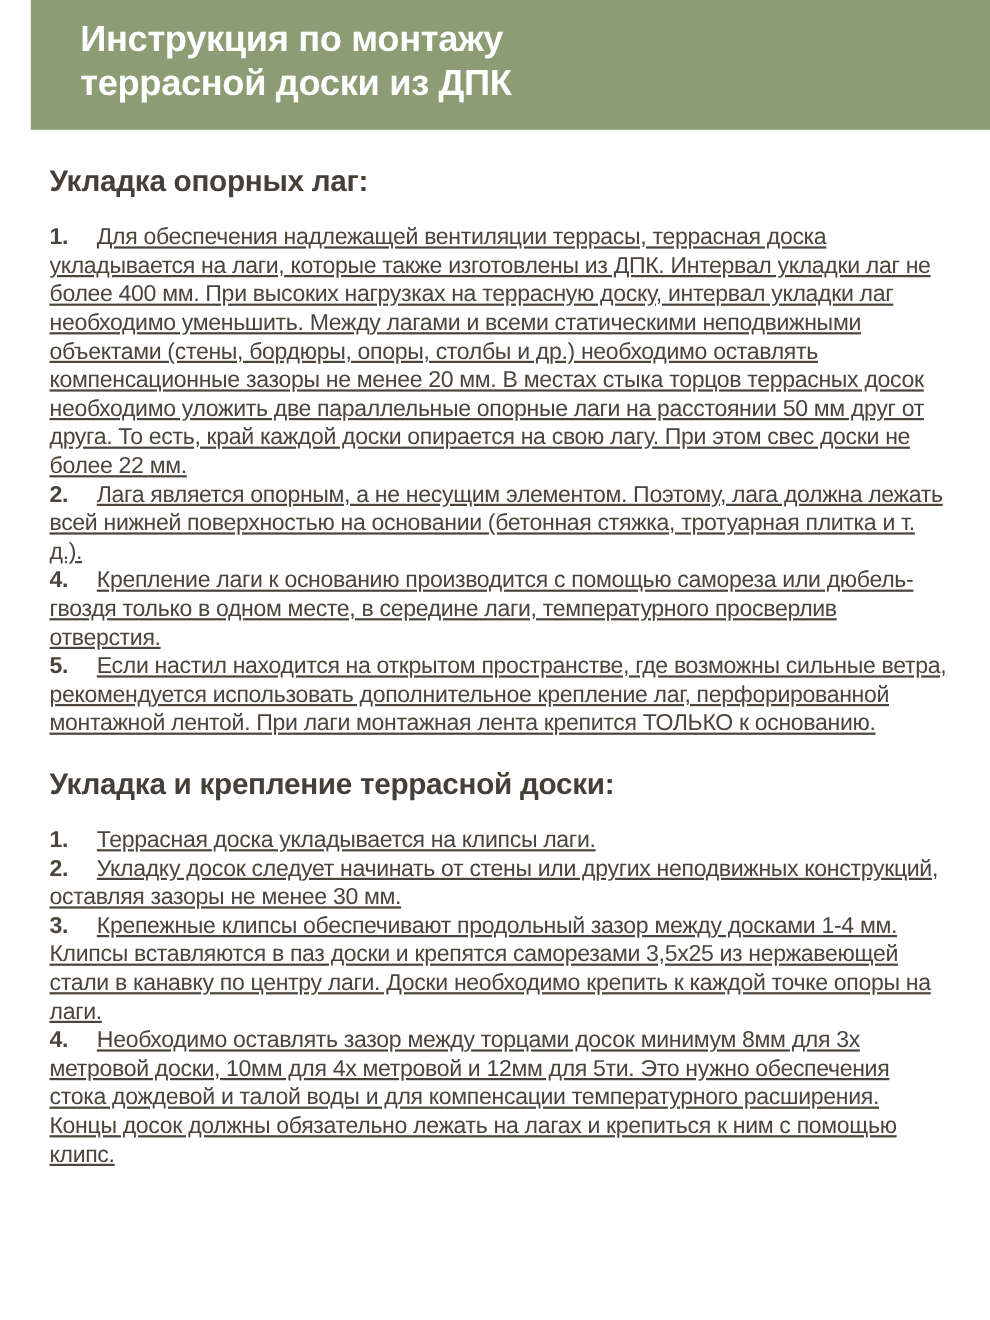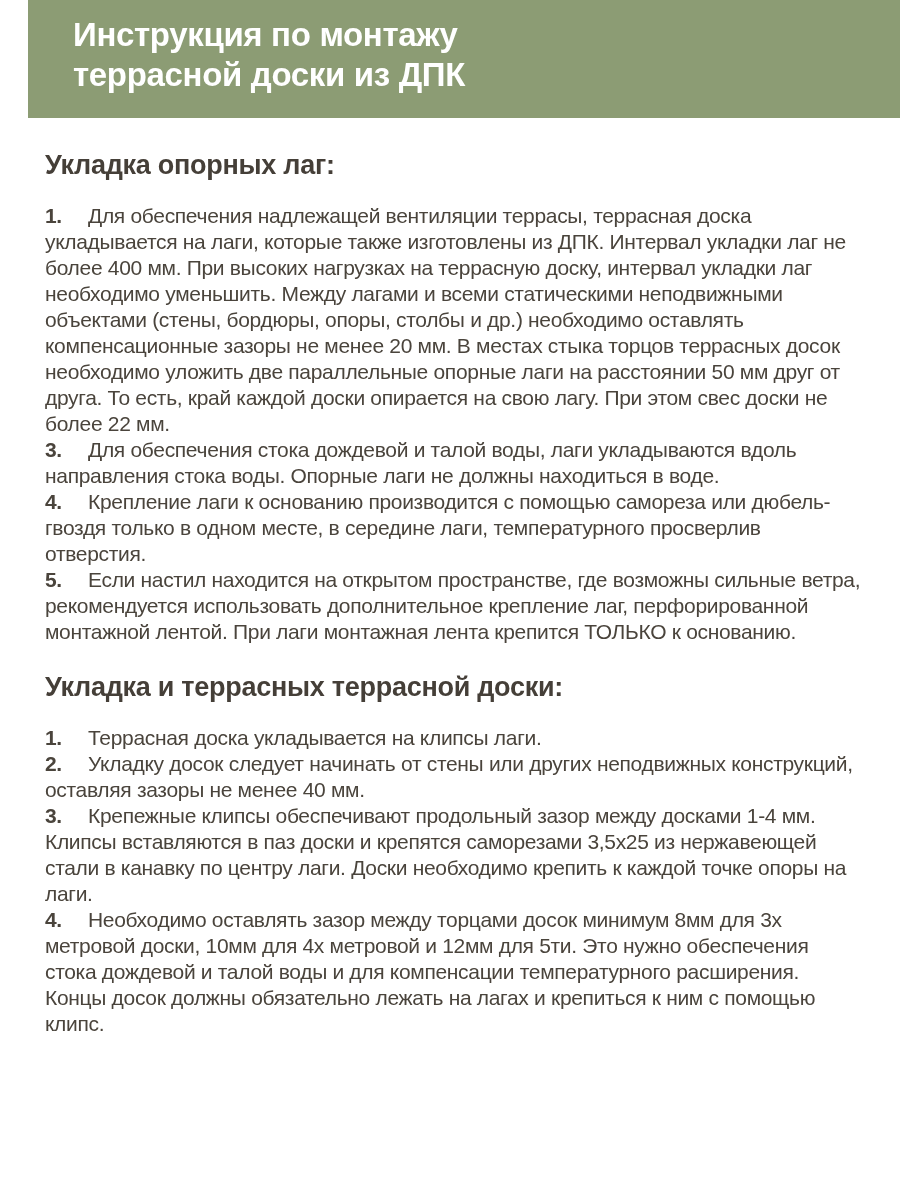--- a/index.html
+++ b/index.html
@@ -44,20 +44,21 @@
   }
   .section-heading.first {
     margin-top: 31px;
   }
   .item {
     margin: 0;
     font-size: 21px;
     line-height: 26px;
     letter-spacing: -0.015em;
     color: #4A443C;
+    text-decoration: underline;
   }
   .item .num {
     display: inline-block;
     min-width: 43px;
     font-weight: bold;
   }
 </style>
 </head>
 <body>
 
@@ -66,26 +67,26 @@
   <div class="header">
     <h1 class="title">Инструкция по монтажу
 террасной доски из ДПК</h1>
   </div>
 
   <div class="content">
 
     <h2 class="section-heading first">Укладка опорных лаг:</h2>
 
     <p class="item"><span class="num">1.</span><span>Для обеспечения надлежащей вентиляции террасы, террасная доска укладывается на лаги, которые также изготовлены из ДПК. Интервал укладки лаг не более 400 мм. При высоких нагрузках на террасную доску, интервал укладки лаг необходимо уменьшить. Между лагами и всеми статическими неподвижными объектами (стены, бордюры, опоры, столбы и др.) необходимо оставлять компенсационные зазоры не менее 20 мм. В местах стыка торцов террасных досок необходимо уложить две параллельные опорные лаги на расстоянии 50 мм друг от друга. То есть, край каждой доски опирается на свою лагу. При этом свес доски не более 22 мм.</span></p>
-    <p class="item"><span class="num">3.</span><span>Для обеспечения стока дождевой и талой воды, лаги укладываются вдоль направления стока воды. Опорные лаги не должны находиться в воде.</span></p>
+    <p class="item"><span class="num">2.</span><span>Лага является опорным, а не несущим элементом. Поэтому, лага должна лежать всей нижней поверхностью на основании (бетонная стяжка, тротуарная плитка и т. д.).</span></p>
     <p class="item"><span class="num">4.</span><span>Крепление лаги к основанию производится с помощью самореза или дюбель-гвоздя только в одном месте, в середине лаги, температурного просверлив отверстия.</span></p>
     <p class="item"><span class="num">5.</span><span>Если настил находится на открытом пространстве, где возможны сильные ветра, рекомендуется использовать дополнительное крепление лаг, перфорированной монтажной лентой. При лаги монтажная лента крепится ТОЛЬКО к основанию.</span></p>
 
-    <h2 class="section-heading">Укладка и террасных террасной доски:</h2>
+    <h2 class="section-heading">Укладка и крепление террасной доски:</h2>
 
     <p class="item"><span class="num">1.</span><span>Террасная доска укладывается на клипсы лаги.</span></p>
-    <p class="item"><span class="num">2.</span><span>Укладку досок следует начинать от стены или других неподвижных конструкций, оставляя зазоры не менее 40 мм.</span></p>
+    <p class="item"><span class="num">2.</span><span>Укладку досок следует начинать от стены или других неподвижных конструкций, оставляя зазоры не менее 30 мм.</span></p>
     <p class="item"><span class="num">3.</span><span>Крепежные клипсы обеспечивают продольный зазор между досками 1-4 мм. Клипсы вставляются в паз доски и крепятся саморезами 3,5х25 из нержавеющей стали в канавку по центру лаги. Доски необходимо крепить к каждой точке опоры на лаги.</span></p>
     <p class="item"><span class="num">4.</span><span>Необходимо оставлять зазор между торцами досок минимум 8мм для 3х метровой доски, 10мм для 4х метровой и 12мм для 5ти. Это нужно обеспечения стока дождевой и талой воды и для компенсации температурного расширения. Концы досок должны обязательно лежать на лагах и крепиться к ним с помощью клипс.</span></p>
 
   </div>
 
 </div>
 
 </body></html>

